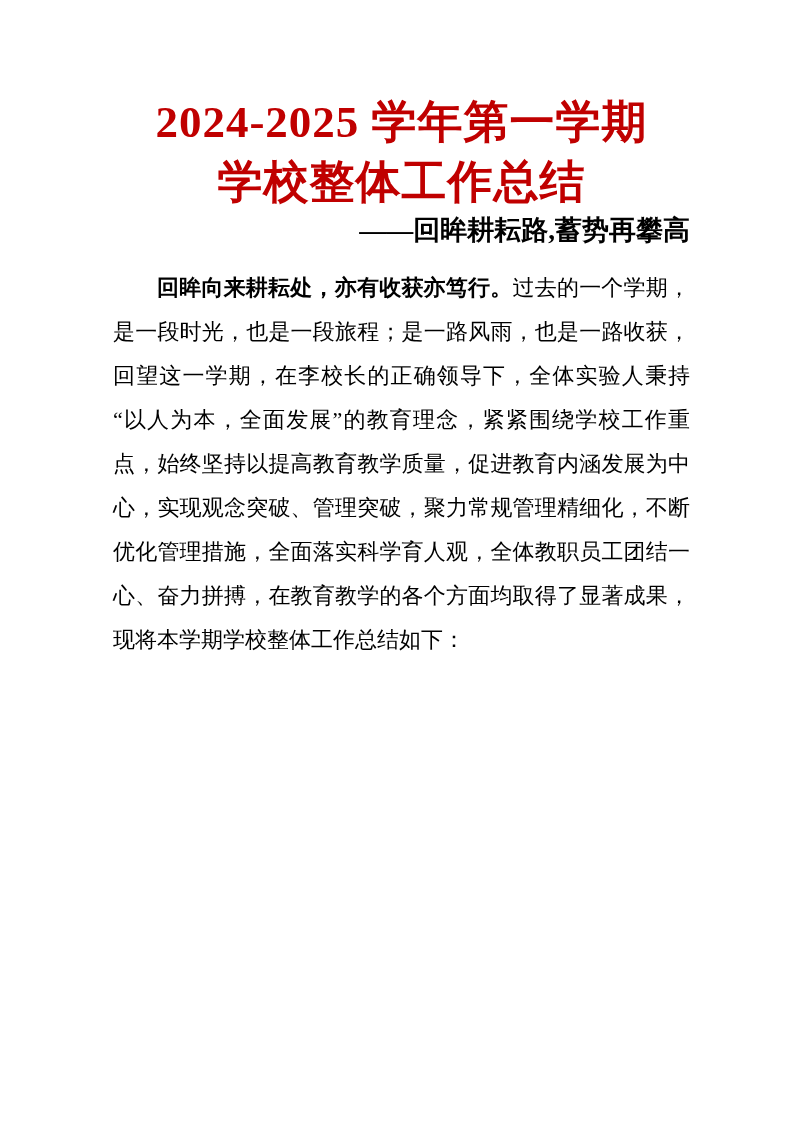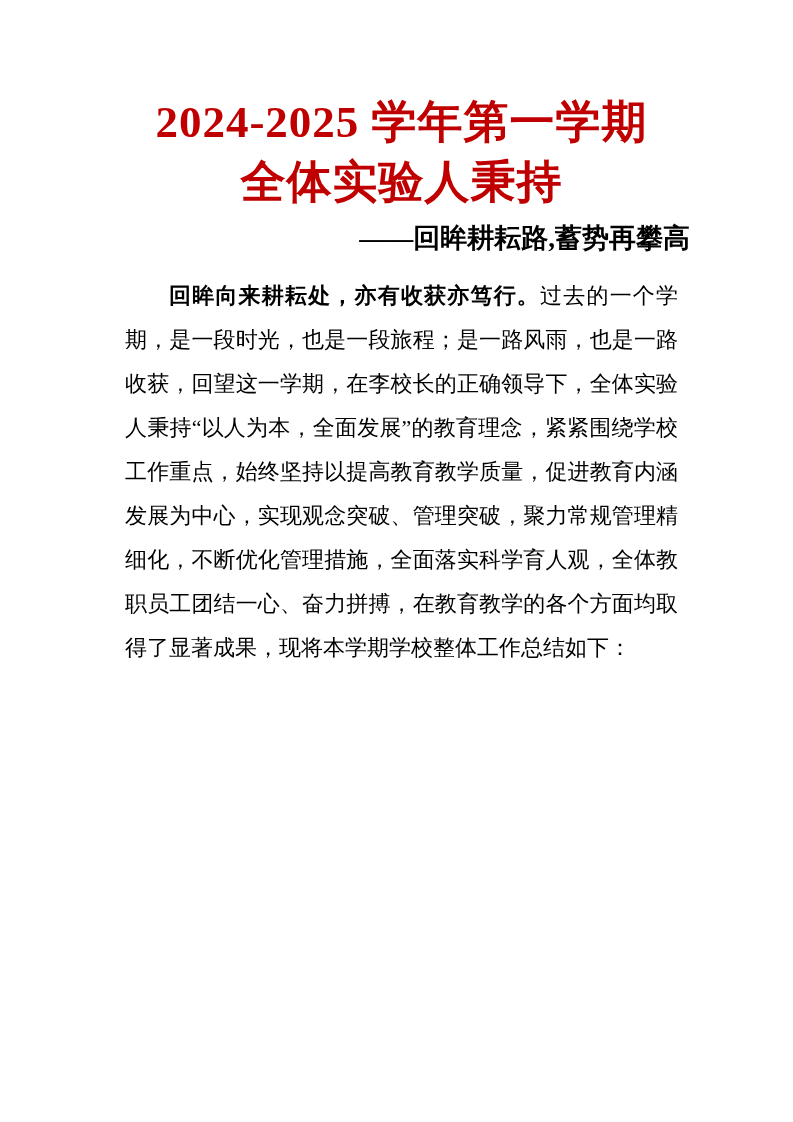--- a/index.html
+++ b/index.html
@@ -25,35 +25,34 @@
   }
   .doc-title {
     text-align: center;
     font-weight: bold;
     font-size: 45px;
     line-height: 60px;
     letter-spacing: 1px;
     font-family: "Liberation Serif", serif;
   }
   .subtitle {
-    margin-top: 8px;
     text-align: right;
     font-weight: bold;
     font-size: 27px;
     line-height: 36px;
     font-family: "Liberation Serif", serif;
   }
   .body-block {
     margin-top: 18px;
     font-size: 22px;
     line-height: 44px;
     text-align: justify;
   }
   p.para {
-    margin: 12px;
+    margin: 0;
     text-indent: 2em;
     word-break: break-all;
   }
   .lead-bold {
     font-weight: bold;
   }
   p.heading {
     margin: 0;
     text-indent: 2em;
     font-weight: bold;
@@ -82,21 +81,21 @@
   }
 </style>
 </head>
 <body>
 
 <div class="page">
   <div class="content">
 
     <div class="doc-title" style="color:#c00000;">
       <div>2024-2025 学年第一学期</div>
-      <div>全体实验人秉持</div>
+      <div>学校整体工作总结</div>
     </div>
 
     <div class="subtitle">——回眸耕耘路,蓄势再攀高</div>
 
     <div class="body-block">
       <p class="para"><span class="lead-bold">回眸向来耕耘处，亦有收获亦笃行。</span><span>过去的一个学期，是一段时光，也是一段旅程；是一路风雨，也是一路收获，回望这一学期，在李校长的正确领导下，全体实验人秉持“以人为本，全面发展”的教育理念，紧紧围绕学校工作重点，始终坚持以提高教育教学质量，促进教育内涵发展为中心，实现观念突破、管理突破，聚力常规管理精细化，不断优化管理措施，全面落实科学育人观，全体教职员工团结一心、奋力拼搏，在教育教学的各个方面均取得了显著成果，现将本学期学校整体工作总结如下：</span></p>
 
 
 
     </div>

